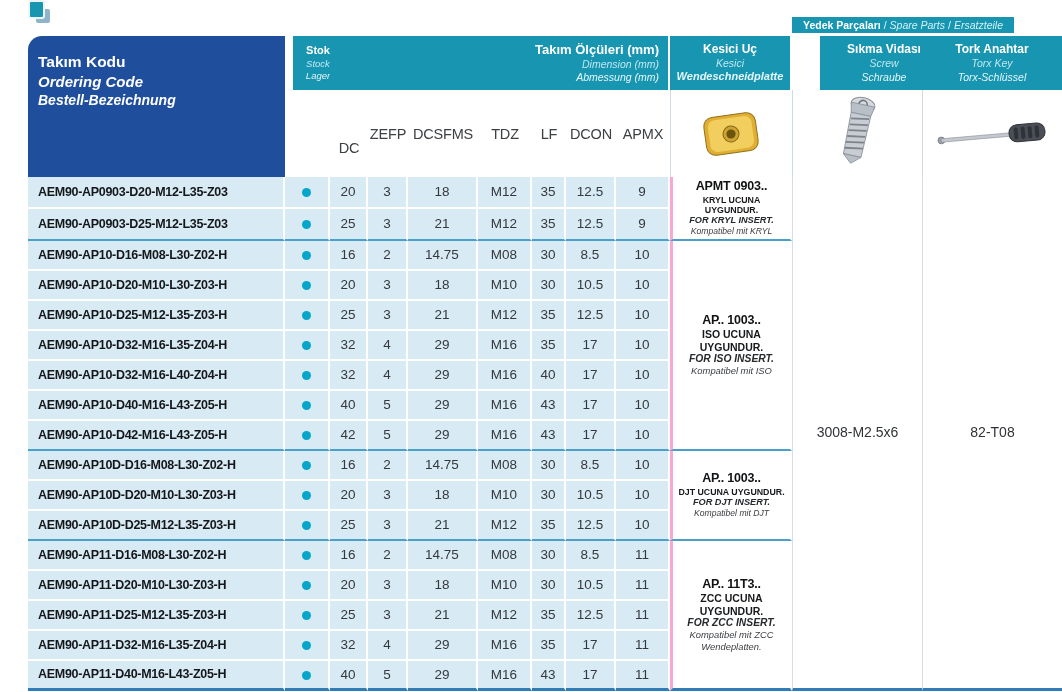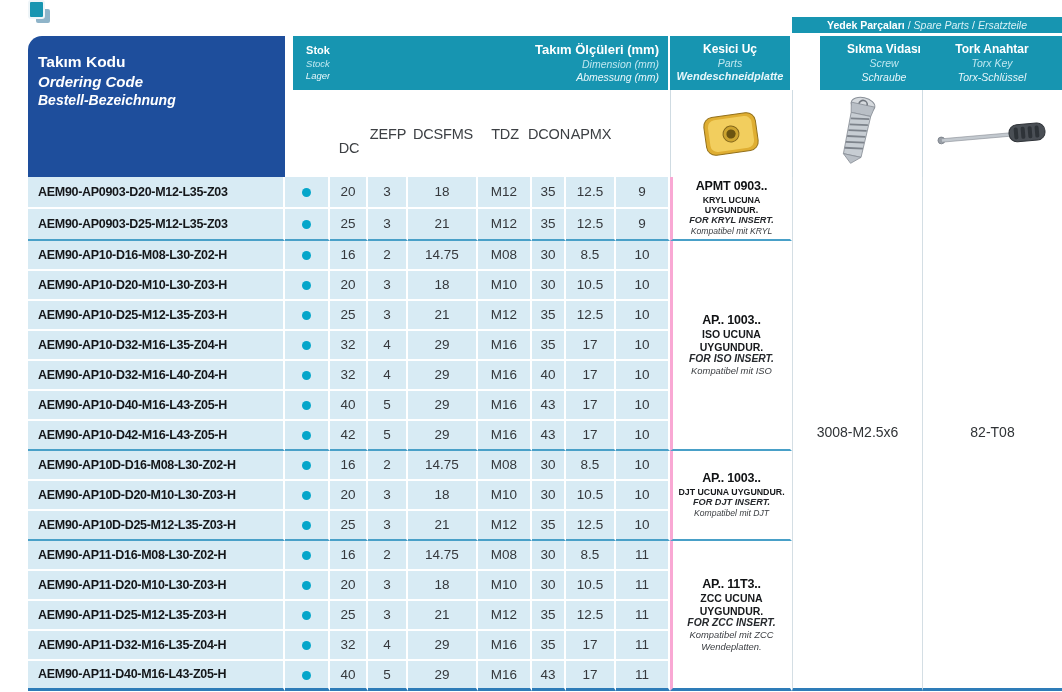--- a/index.html
+++ b/index.html
@@ -12,21 +12,21 @@
   .ci-back { position:absolute; left:8px; top:9px; width:14px; height:14px; background:#8fb4c9; border-radius:2px; }
   .ci-front { position:absolute; left:0; top:0; width:17px; height:19px; background:#1795b1; border:2px solid #eef5f8; border-radius:3px; }
 
   
   .code-head { position:absolute; left:0; top:36px; width:257px; height:141px;
     background:#1e4e9c; border-top-left-radius:14px; color:#fff; padding:17px 11px 0 10px; }
   .ch1 { font-weight:bold; font-size:15.5px; }
   .ch2 { font-weight:bold; font-style:italic; font-size:15px; margin-top:2px; }
   .ch3 { font-weight:bold; font-style:italic; font-size:14px; margin-top:2px; }
 
-  .spare-bar { position:absolute; left:764px; top:17px; width:270px; height:16px; background:#1795b1;
+  .spare-bar { position:absolute; left:764px; top:17px; width:222px; height:16px; background:#1795b1;
     color:#fff; font-size:10.5px; display:flex; justify-content:center; align-items:center; gap:3px; }
   .sb-b { font-weight:bold; }
   .sb-i { font-style:italic; color:#d7f1f6; }
   .sb-s { color:#eaf7fa; }
 
   .th-cell { position:absolute; top:36px; height:54px; background:#1795b1; color:#fff;
     display:flex; flex-direction:column; justify-content:center; align-items:center;
     text-align:center; border-right:2px solid #fff; }
   .t1 { font-weight:bold; font-size:12px; line-height:1.25; }
   .t2 { font-style:italic; font-size:10.5px; color:#bfe7f0; line-height:1.25; }
@@ -111,41 +111,42 @@
   </div>
 
   <div class="th-cell th-dims">
     <span class="t1">Takım Ölçüleri (mm)</span>
     <span class="t2">Dimension (mm)</span>
     <span class="t3">Abmessung (mm)</span>
   </div>
 
   <div class="th-cell th-insert">
     <span class="t1">Kesici Uç</span>
-    <span class="t2">Parts</span>
+    <span class="t2">Kesici</span>
     <span class="t3">Wendeschneidplatte</span>
   </div>
 
   <div class="th-cell th-screw">
     <span class="t1">Sıkma Vidası</span>
     <span class="t2">Screw</span>
     <span class="t3">Schraube</span>
   </div>
 
   <div class="th-cell th-torx">
     <span class="t1">Tork Anahtar</span>
     <span class="t2">Torx Key</span>
     <span class="t3">Torx-Schlüssel</span>
   </div>
 
   <div class="dim-labels">
     <span>DC</span>
     <span>ZEFP</span>
     <span>DCSFMS</span>
     <span>TDZ</span>
+    <span>LF</span>
     <span>DCON</span>
     <span>APMX</span>
   </div>
 
   <span class="vline vl-1"></span>
   <span class="vline vl-2"></span>
   <span class="vline vl-3"></span>
 
   <div class="img-box img-insert">
     <svg width="66" height="52" viewBox="0 0 66 52">

